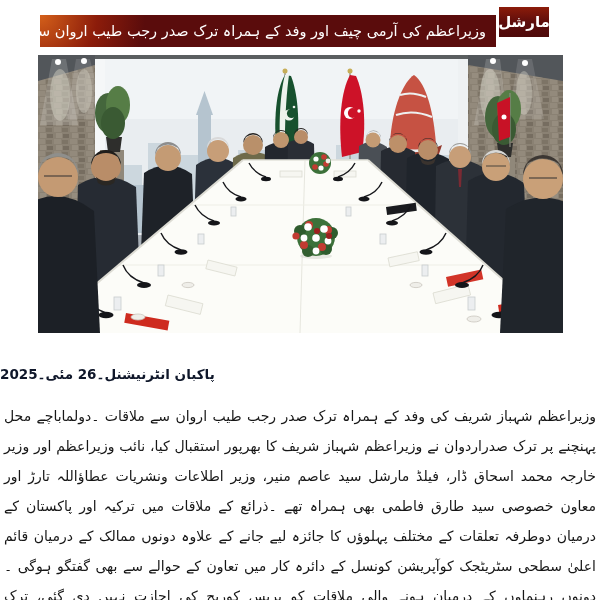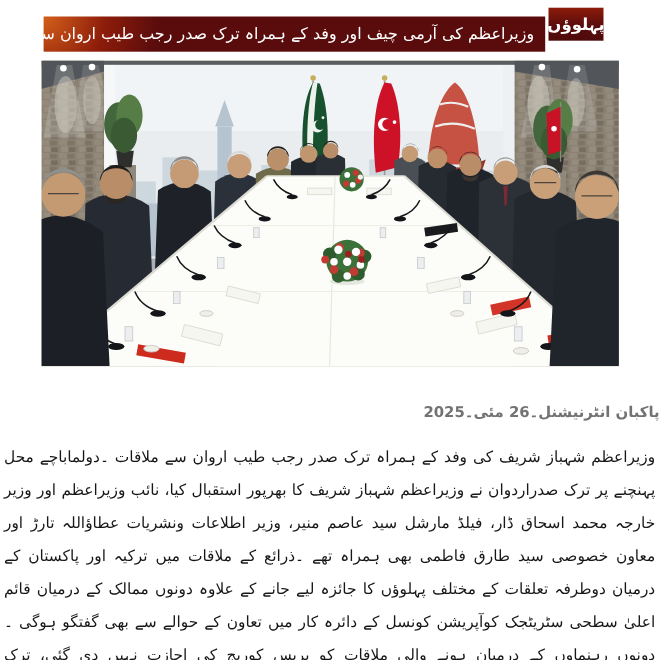--- a/index.html
+++ b/index.html
@@ -16,37 +16,37 @@
   .brand-box{position:absolute;left:499px;top:7px;width:50px;height:30px;
     background:linear-gradient(180deg,#8c1c0a 0%, #5a0c0c 55%, #4e0a0a 100%);
     display:flex;align-items:center;justify-content:center;}
   .brand-box .brand{color:#ffffff;font-size:15px;font-weight:bold;line-height:1;}
 
   
   .photo{position:absolute;left:38px;top:55px;width:525px;height:278px;overflow:hidden;background:#cfcac0;}
   .photo svg{display:block;}
 
   
-  .dateline{position:absolute;left:0;top:366px;width:600px;text-align:right;
-    color:#737373;font-size:13.5px;font-weight:bold;}
+  .dateline{position:absolute;left:0;top:366px;width:600px;text-align:left;
+    color:#0f172a;font-size:13.5px;font-weight:bold;}
 
   
   .article{position:absolute;left:4px;top:401px;width:592px;height:190px;
     color:#161616;font-size:14px;line-height:30px;text-align:justify;direction:rtl;}
 </style>
 </head>
 <body>
 
 <div id="page">
 
   <div class="masthead-bar">
     <span class="headline">وزیراعظم کی آرمی چیف اور وفد کے ہمراہ ترک صدر رجب طیب اروان سے ملاقات</span>
   </div>
   <div class="brand-box">
-    <span class="brand">پہلوؤں</span>
+    <span class="brand">مارشل</span>
   </div>
 
   <div class="photo" role="img" aria-label="Pakistani delegation led by PM Shehbaz Sharif with army chief meeting Turkish President Erdogan's delegation across a long white conference table; Pakistani and Turkish flags, flower centrepieces and an Istanbul wall mural in the background">
     <svg width="525" height="278" viewBox="0 0 525 278" xmlns="http://www.w3.org/2000/svg">
       <defs>
         <pattern id="stone" width="16" height="12" patternUnits="userSpaceOnUse">
           <rect width="16" height="12" fill="#8a8173"></rect>
           <rect x="0" y="0" width="7" height="5" fill="#938a7c"></rect>
           <rect x="8" y="1" width="6" height="4" fill="#7d7466"></rect>
           <rect x="2" y="6" width="6" height="5" fill="#968d7f"></rect>

